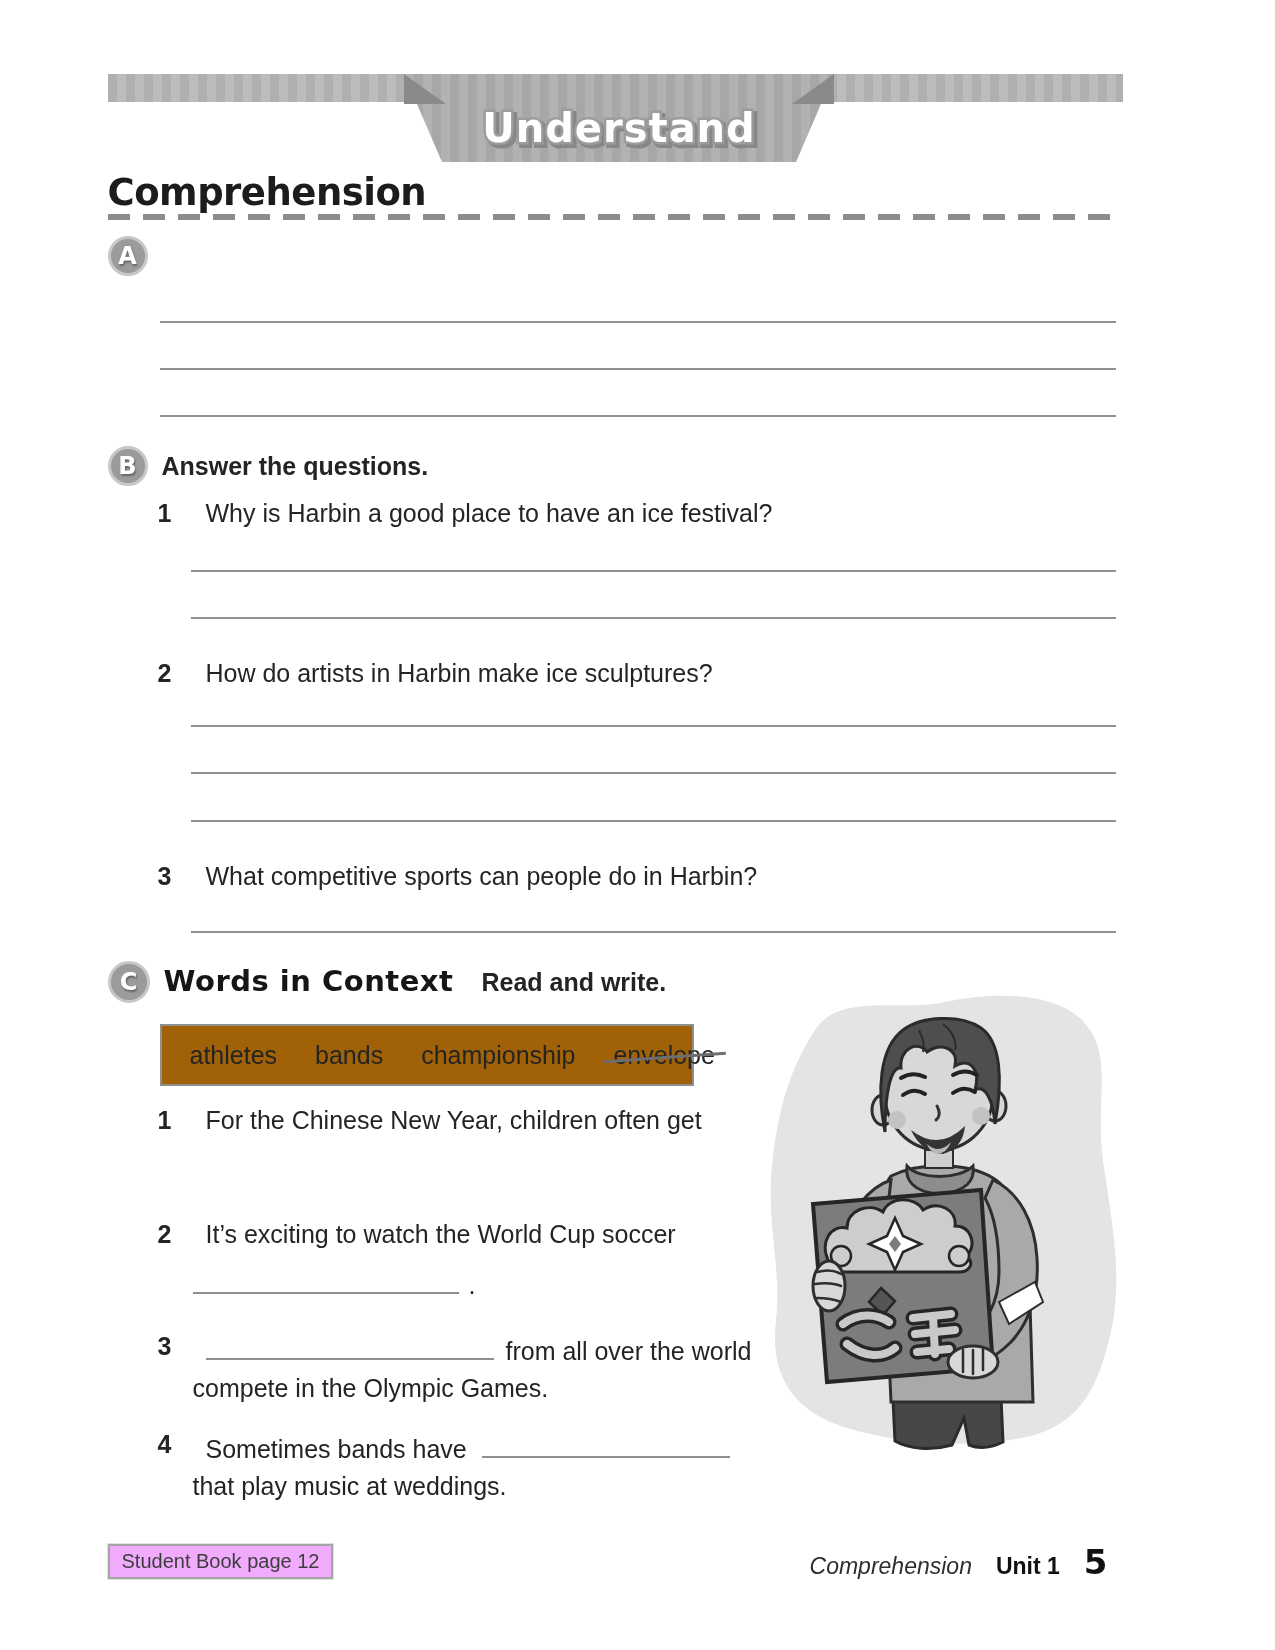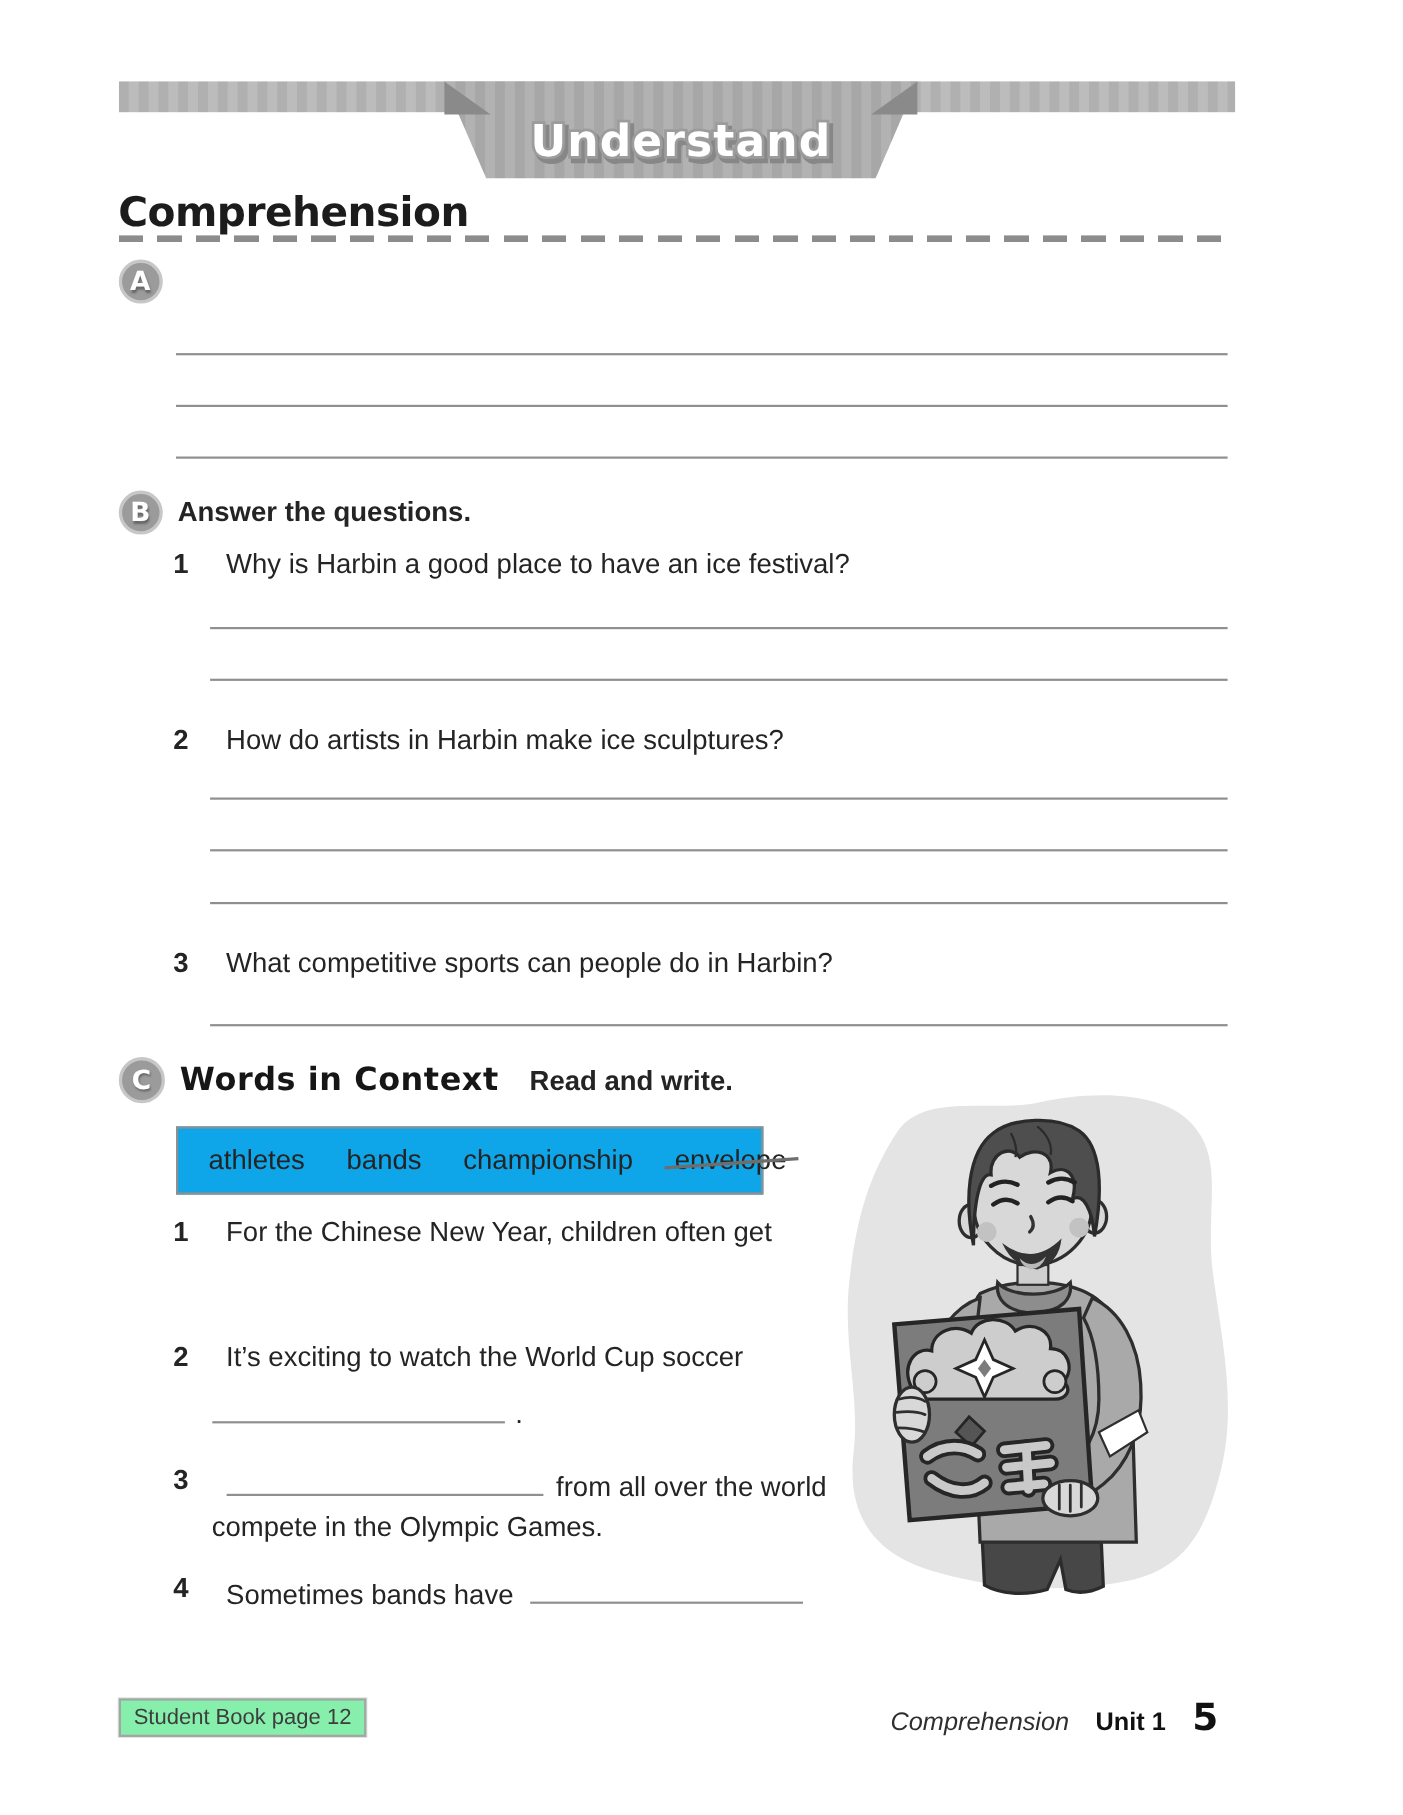--- a/index.html
+++ b/index.html
@@ -32,34 +32,34 @@
   .blank{
     display:inline-block;border-bottom:2px solid #8f8f8f;text-align:center;
     vertical-align:baseline;line-height:30px;
   }
   .answer-text{
     font-family:"DejaVu Sans",sans-serif;font-weight:bold;font-size:28px;color:#696969;letter-spacing:.5px;
   }
   
   .word-box{
     border:2px solid #8f8f8f;display:flex;align-items:center;gap:38px;
-    padding:0 0 0 28px;box-sizing:border-box;font-size:25px;background:#0ea5e9;
+    padding:0 0 0 28px;box-sizing:border-box;font-size:25px;background:#a16207;
   }
   .struck{position:relative;}
   .struck::after{
     content:"";position:absolute;left:-9px;right:-12px;top:52%;height:3px;background:#6e6e6e;
     transform:rotate(-4deg);
   }
   .wic-title{font-family:"DejaVu Sans",sans-serif;font-size:29px;font-weight:bold;color:#161616;letter-spacing:.5px;line-height:42px;}
   .wic-instruction{font-size:25px;font-weight:bold;line-height:42px;margin-left:28px;}
   .period{margin-left:10px;}
   
   .sb-box{
     border:2px solid #a5a5a5;box-shadow:0 0 0 1px #e2e2e2;padding:4px 12px;
-    font-size:20px;color:#3d3d3d;background:#86efac;
+    font-size:20px;color:#3d3d3d;background:#f0abfc;
   }
   .footer-right{display:flex;align-items:baseline;gap:24px;}
   .f-section{font-style:italic;font-size:23px;color:#2e2e2e;}
   .f-unit{font-weight:bold;font-size:23px;color:#111;}
   .f-page{font-weight:bold;font-size:34px;color:#111;font-family:"DejaVu Sans",sans-serif;}
 </style>
 </head>
 <body>
 
 <div class="page">
@@ -151,20 +151,21 @@
   </div>
   <div class="abs qtext" style="left:185px;top:1372px;white-space:nowrap;">compete in the Olympic Games.</div>
 
   <div class="abs qrow" style="left:150px;top:1428px;">
     <span class="qnum">4</span>
     <span class="qtext" style="white-space:nowrap;">
       <span>Sometimes bands have</span>
       <span class="blank" style="width:248px;height:28px;margin-left:8px;"></span>
     </span>
   </div>
+  <div class="abs qtext" style="left:185px;top:1470px;white-space:nowrap;">that play music at weddings.</div>
 
   <svg class="abs" style="left:735px;top:972px;" width="402" height="500" viewBox="0 0 402 500" role="img" aria-label="Smiling boy holding a large decorated red envelope">
 
     <path d="M72,58 C96,20 160,40 202,30 C248,20 318,18 344,54 C370,86 352,132 360,188
          C368,248 382,308 366,368 C352,424 332,452 288,464 C228,478 156,472 104,456
          C54,441 26,408 33,348 C39,298 23,250 29,194 C35,138 46,98 72,58 Z" fill="#e4e4e4"></path>
 
     <path d="M150,428 L258,426 L260,470 C246,477 236,477 226,473 L221,446 L209,473
          C188,479 166,477 152,469 Z" fill="#474747" stroke="#2b2b2b" stroke-width="3"></path>
 

